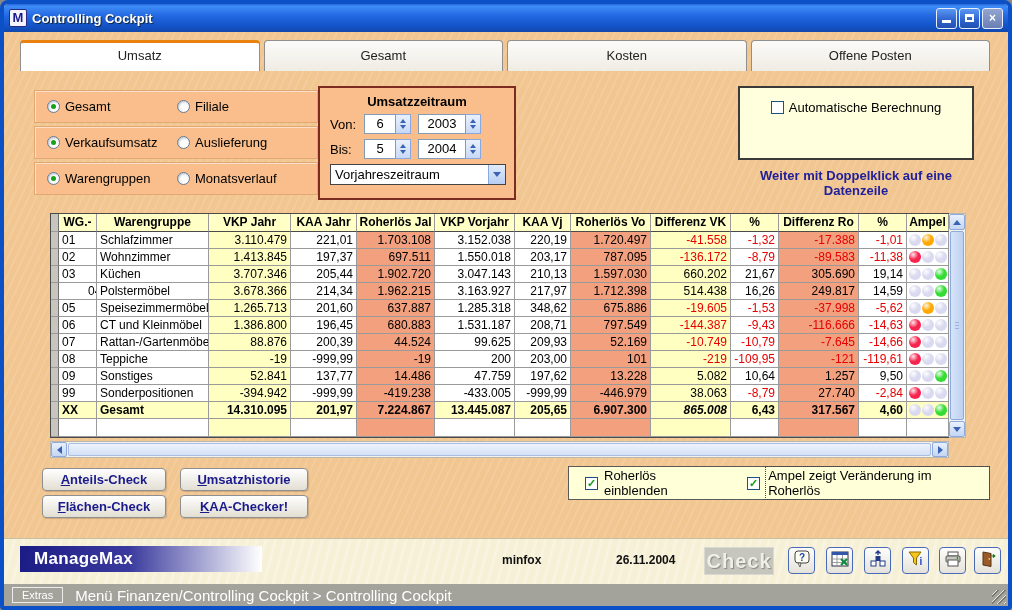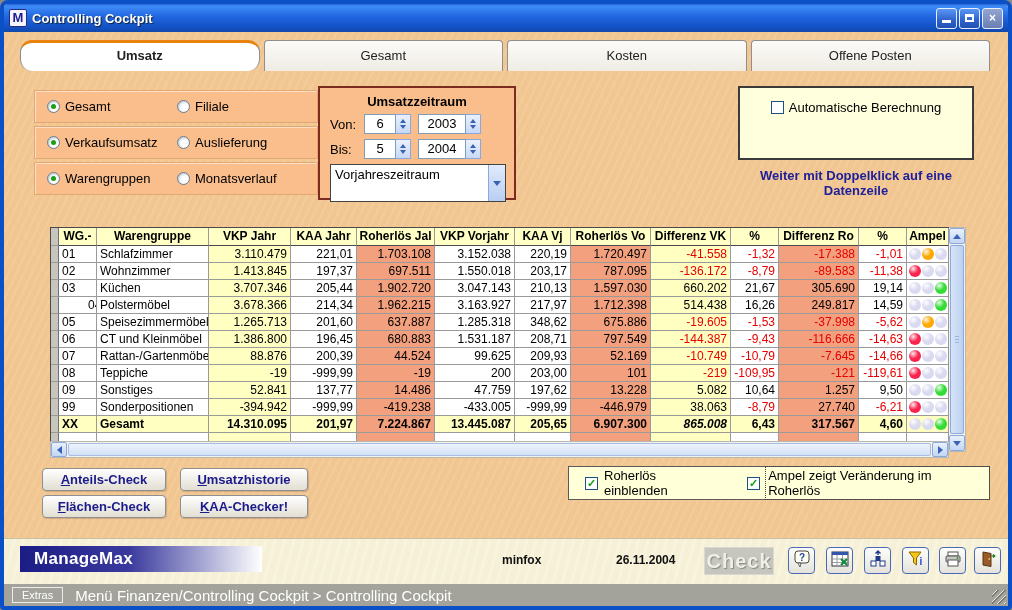--- a/index.html
+++ b/index.html
@@ -37,21 +37,21 @@
     background:#F2C691;
     background-image:repeating-linear-gradient(115deg, rgba(255,255,255,.10) 0 2px, rgba(0,0,0,0) 2px 7px);
   }
   .tabs { position:absolute; top:8px; left:16px; width:970px; height:31px; display:flex; gap:4px; }
   .tab {
     flex:1; border:1px solid #8F8F8F; border-bottom:none; border-radius:4px 4px 0 0;
     background:linear-gradient(180deg,#FCFBF8,#EFECE4); text-align:center; font-size:13px;
     color:#222; line-height:29px;
   }
   .tab.active {
-    background:#FFFFFF; font-weight:bold; border-top:3px solid #E8820C; line-height:26px;border-radius:12px;
+    background:#FFFFFF; font-weight:normal; border-top:3px solid #E8820C; line-height:26px;
   }
 
   .radio-row {
     position:absolute; left:30px; width:284px; height:33px; background:#F9BE8C;
     border:1px solid #E2A872; box-shadow:inset 1px 1px 0 rgba(255,255,255,.5);
     display:flex; align-items:center; font-size:13px;
   }
   .radio-opt { display:flex; align-items:center; gap:5px; position:absolute; }
   .radio-opt.first { left:12px; } .radio-opt.second { left:142px; }
   .rdot {
@@ -69,42 +69,42 @@
   .spin-row .lbl { width:34px; }
   .numbox {
     background:#fff; border:1px solid #7F9DB9; height:20px; font-size:13px; text-align:center;
     display:inline-block; line-height:18px;
   }
   .numbox.mo { width:32px; } .numbox.yr { width:48px; }
   .spinner { width:15px; height:20px; border:1px solid #89A8E0; border-left:none; background:linear-gradient(180deg,#EAF1FC,#C8D9F6); display:flex; flex-direction:column; align-items:center; justify-content:center; gap:2px; margin-right:7px; }
   .spinner i { width:0; height:0; border-left:3px solid transparent; border-right:3px solid transparent; }
   .spinner i.up { border-bottom:4px solid #3A62B4; }
   .spinner i.dn { border-top:4px solid #3A62B4; }
-  .dropdown { margin-top:3px; width:176px; height:38px; background:#fff; border:1px solid #444; display:flex; }
+  .dropdown { margin-top:3px; width:176px; height:21px; background:#fff; border:1px solid #444; display:flex; }
   .dropdown .val { flex:1; font-size:13px; line-height:19px; padding-left:4px; }
   .dd-btn { width:17px; background:linear-gradient(180deg,#E0EBFB,#B8CEF2); border-left:1px solid #89A8E0; display:flex; align-items:center; justify-content:center; }
   .dd-btn i { width:0;height:0;border-left:4px solid transparent;border-right:4px solid transparent;border-top:5px solid #3A62B4; }
 
   .recalc-panel {
     position:absolute; left:734px; top:54px; width:236px; height:74px;
     background:#FFFFDE; border:2px solid #3A3A3A; padding:7px 10px 0;
   }
   .recalc-btn {
     display:block; margin:0 auto; width:212px; height:25px; border:1px solid #8F8F8F; border-radius:4px;
     background:linear-gradient(180deg,#FFFFFF,#E4E0D4); color:#E00000; font-weight:bold; font-size:13px; text-align:center; line-height:23px;
   }
   .chk-row { display:flex; align-items:center; gap:5px; margin-top:5px; font-size:13px; justify-content:center; }
   .chk { width:13px; height:13px; background:#fff; border:1px solid #1C5180; font-size:11px; line-height:11px; text-align:center; color:#14A014; font-weight:bold; }
   .hint {
     position:absolute; left:724px; top:136px; width:256px; text-align:center;
     color:var(--hint-blue,#20209A); font-weight:bold; font-size:13px; line-height:15px;
   }
 
   
-  .grid-wrap { position:absolute; left:46px; top:181px; width:916px; height:225px; display:flex;margin-top:14px; }
+  .grid-wrap { position:absolute; left:46px; top:181px; width:916px; height:225px; display:flex; }
   .grid { width:899px; border:1px solid #4A4A4A; background:#fff; display:flex; flex-direction:column; }
   .trow { display:flex; height:17px; flex:0 0 17px; }
   .trow.head { height:18px; flex:0 0 18px; font-weight:bold; }
   .trow.filler { flex:1; height:auto; }
   .tcell {
     border-right:1px solid #9A9A9A; border-bottom:1px solid #9A9A9A; font-size:12px;
     padding:0 3px; overflow:hidden; white-space:nowrap; line-height:16px;
   }
   .trow.head .tcell { background:#FFFFC6; border-bottom:1px solid #4A4A4A; text-align:center; padding:0 1px; }
   .selcell { flex:0 0 8px; width:8px; background:#C6C6BE; border-right:1px solid #707070; border-bottom:1px solid #9A9A9A; padding:0; }
@@ -483,21 +483,21 @@
             <div class="tcell bg-white al-l" style="flex: 0 0 112px; width: 112px;">Sonderpositionen</div>
             <div class="tcell bg-yellow al-r" style="flex: 0 0 82px; width: 82px;">-394.942</div>
             <div class="tcell bg-white al-r" style="flex: 0 0 66px; width: 66px;">-999,99</div>
             <div class="tcell bg-salmon al-r" style="flex: 0 0 78px; width: 78px;">-419.238</div>
             <div class="tcell bg-white al-r" style="flex: 0 0 80px; width: 80px;">-433.005</div>
             <div class="tcell bg-white al-r" style="flex: 0 0 56px; width: 56px;">-999,99</div>
             <div class="tcell bg-salmon al-r" style="flex: 0 0 80px; width: 80px;">-446.979</div>
             <div class="tcell bg-yellow al-r" style="flex: 0 0 80px; width: 80px;">38.063</div>
             <div class="tcell bg-white al-r neg" style="flex: 0 0 48px; width: 48px;">-8,79</div>
             <div class="tcell bg-salmon al-r" style="flex: 0 0 80px; width: 80px;">27.740</div>
-            <div class="tcell bg-white al-r neg" style="flex: 0 0 48px; width: 48px;">-6,21</div>
+            <div class="tcell bg-white al-r neg" style="flex: 0 0 48px; width: 48px;">-2,84</div>
             <div class="tcell bg-white al-c ampel-cell" style="flex: 0 0 42px; width: 42px;">
               <span class="ball lit-red"></span>
               <span class="ball"></span>
               <span class="ball"></span>
             </div>
           </div>
           <div class="trow total">
             <div class="selcell"></div>
             <div class="tcell bg-white al-l" style="flex: 0 0 38px; width: 38px;">XX</div>
             <div class="tcell bg-white al-l" style="flex: 0 0 112px; width: 112px;">Gesamt</div>

